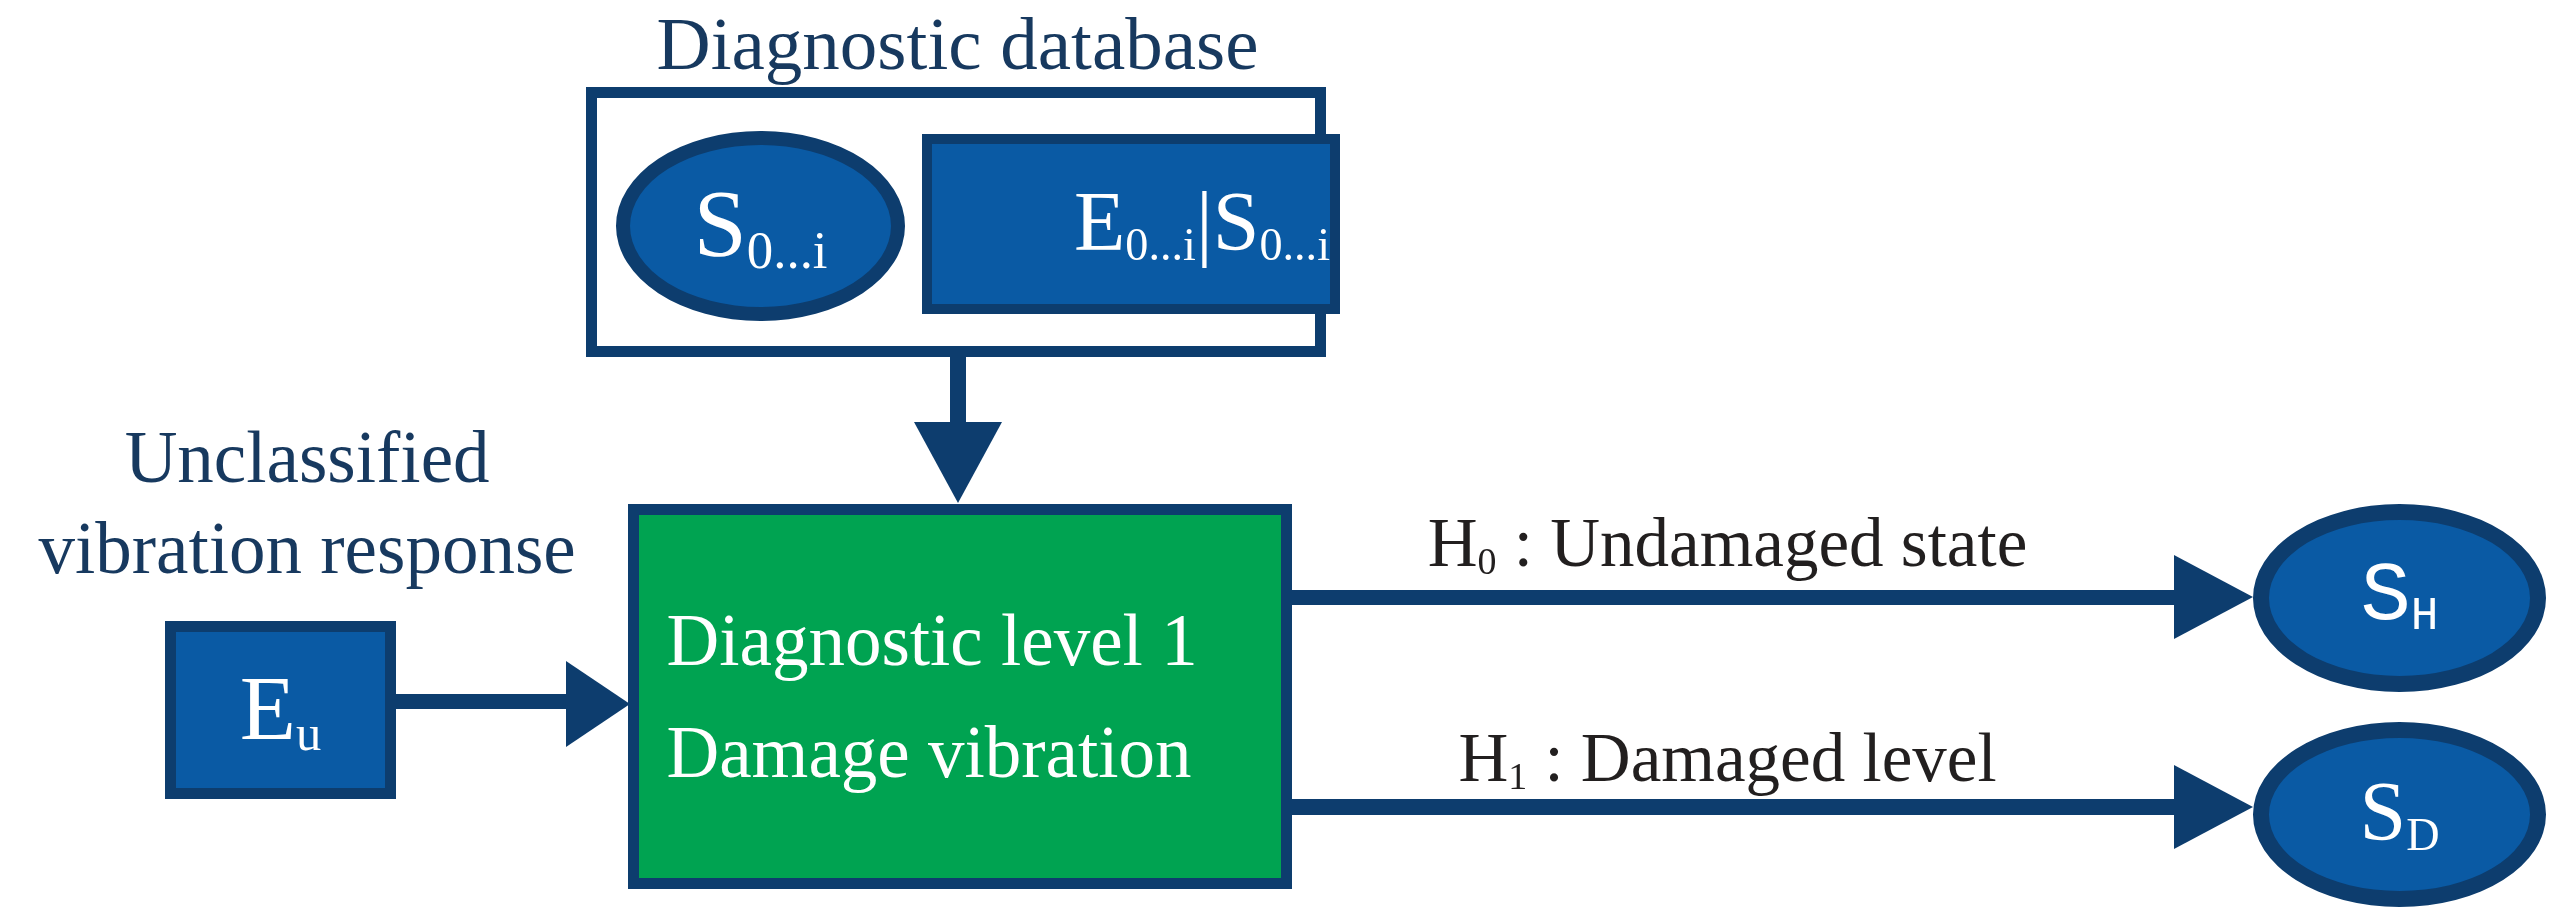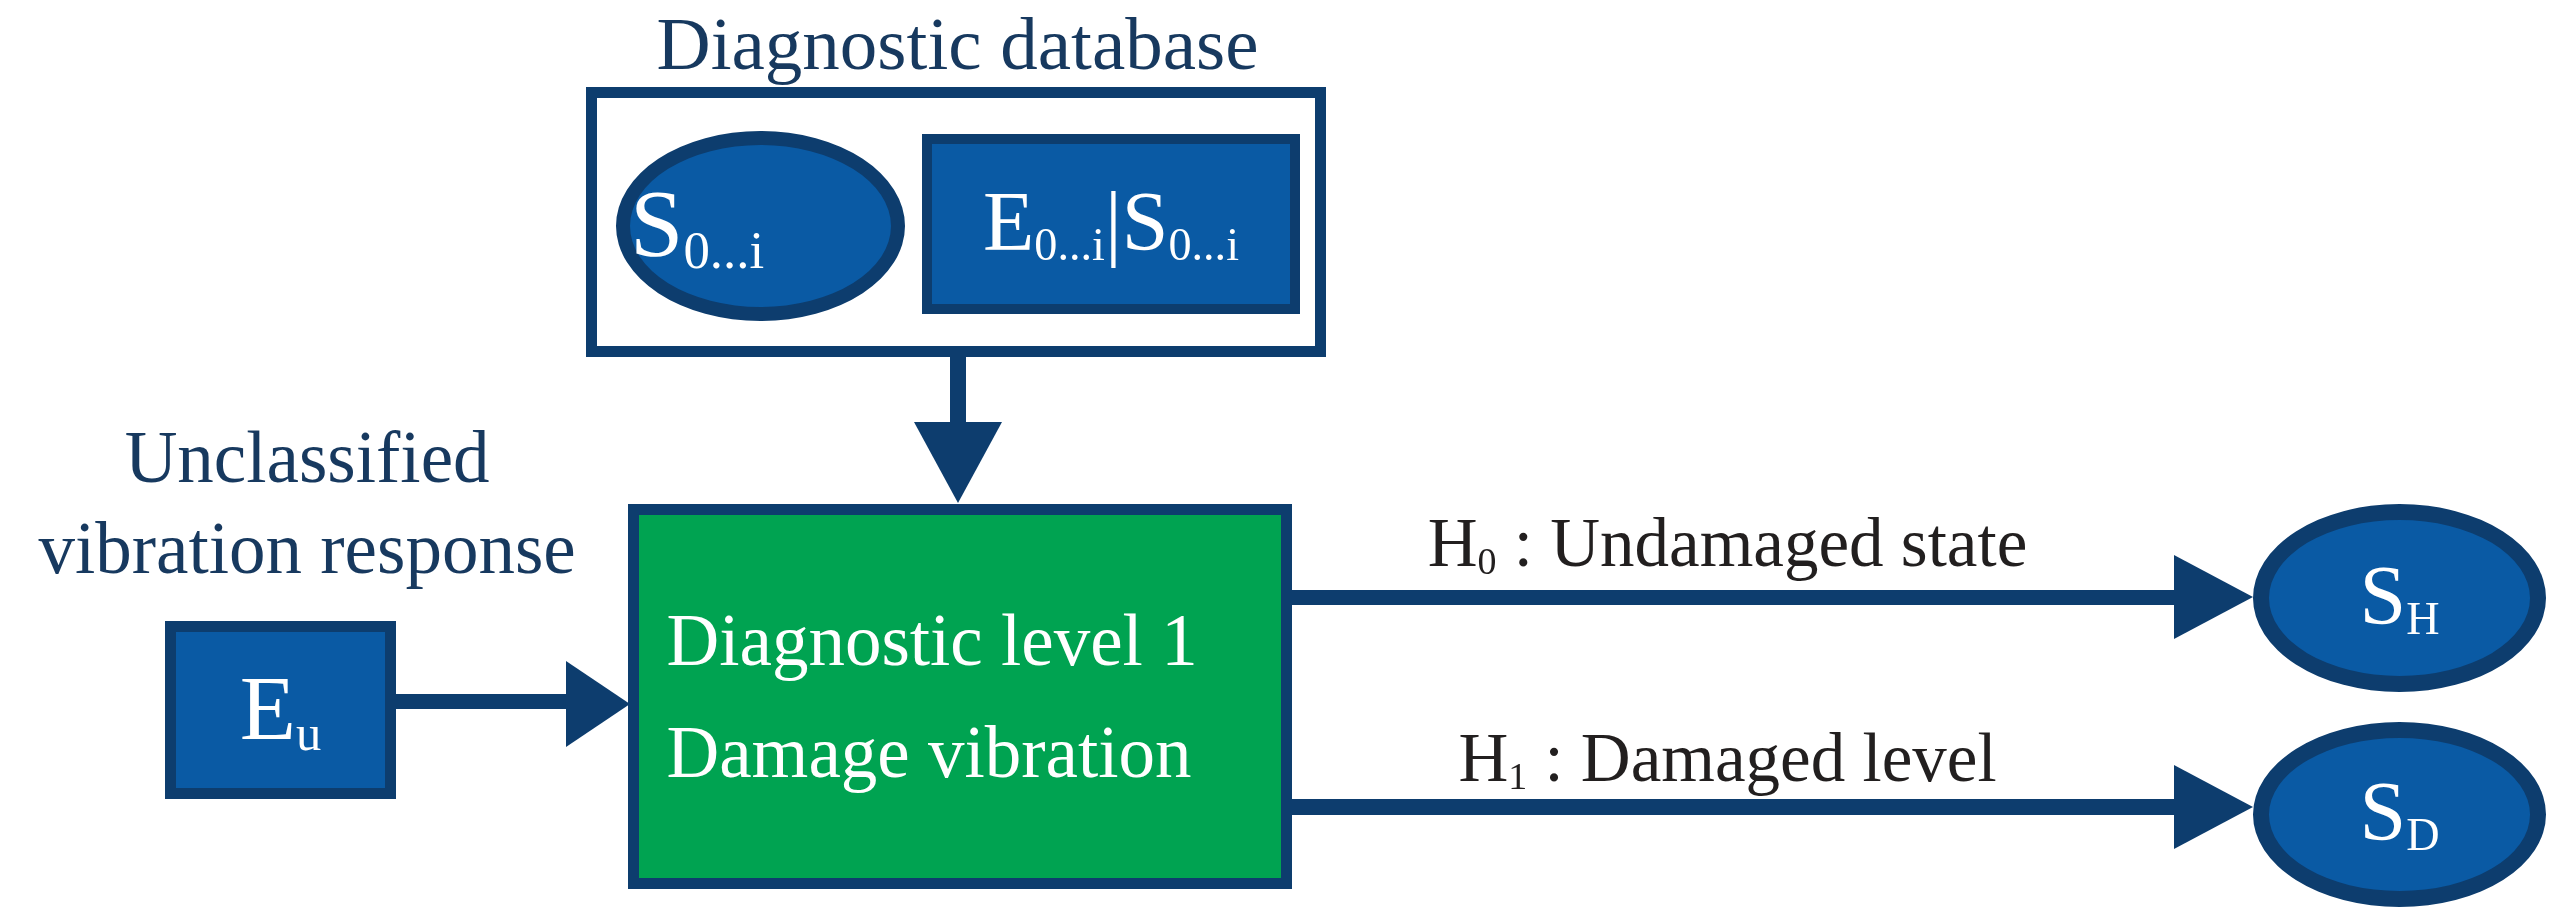--- a/index.html
+++ b/index.html
@@ -30,26 +30,26 @@
     color: var(--text_navy); white-space: nowrap;
   }
   .db-box {
     left: 586px; top: 87px; width: 740px; height: 270px;
     border: 11px solid var(--navy); background: var(--background);
   }
   .sig-ellipse {
     left: 19px; top: 33px; width: 289px; height: 190px;
     border: 14.7px solid var(--navy); border-radius: 50%;
     background: var(--blue);
-    display: flex; align-items: center; 
+    display: flex; align-items: center; justify-content: center;
   }
   .feat-rect {
-    left: 325px; top: 36px; width: 378px; height: 180px;
+    left: 325px; top: 36px; width: 418px; height: 180px;
     border: 10px solid var(--navy); background: var(--blue);
-    display: flex; align-items: center; justify-content: center;
+    display: flex; align-items: center; justify-content: flex-end;
   }
 
   
   .formula { color: #ffffff; white-space: nowrap; line-height: 1; }
   .formula .sub { font-size: 0.55em; vertical-align: -0.22em; }
   .f-105 { font-size: 96px; }
   .f-100 { font-size: 92px; }
   .f-92  { font-size: 84px; }
 
   
@@ -114,21 +114,21 @@
   .h-label .sub { font-size: 0.55em; vertical-align: -0.22em; }
   .h0-label { top: 499px; }
   .h1-label { top: 714px; }
 
   
   .state-ellipse {
     width: 293px; border: 16.5px solid var(--navy); border-radius: 50%;
     background: var(--blue);
     display: flex; align-items: center; justify-content: center;
   }
-  .sh-ellipse { left: 2253px; top: 504px; height: 188px; }
+  .sh-ellipse { left: 2253px; top: 504px; height: 188px; font-family: Liberation Mono, monospace; }
   .sd-ellipse { left: 2253px; top: 722px; height: 185px; }
 </style>
 </head>
 <body>
 
 <div class="canvas">
 
   <div class="abs db-title">Diagnostic database</div>
 
   <div class="abs db-box">

